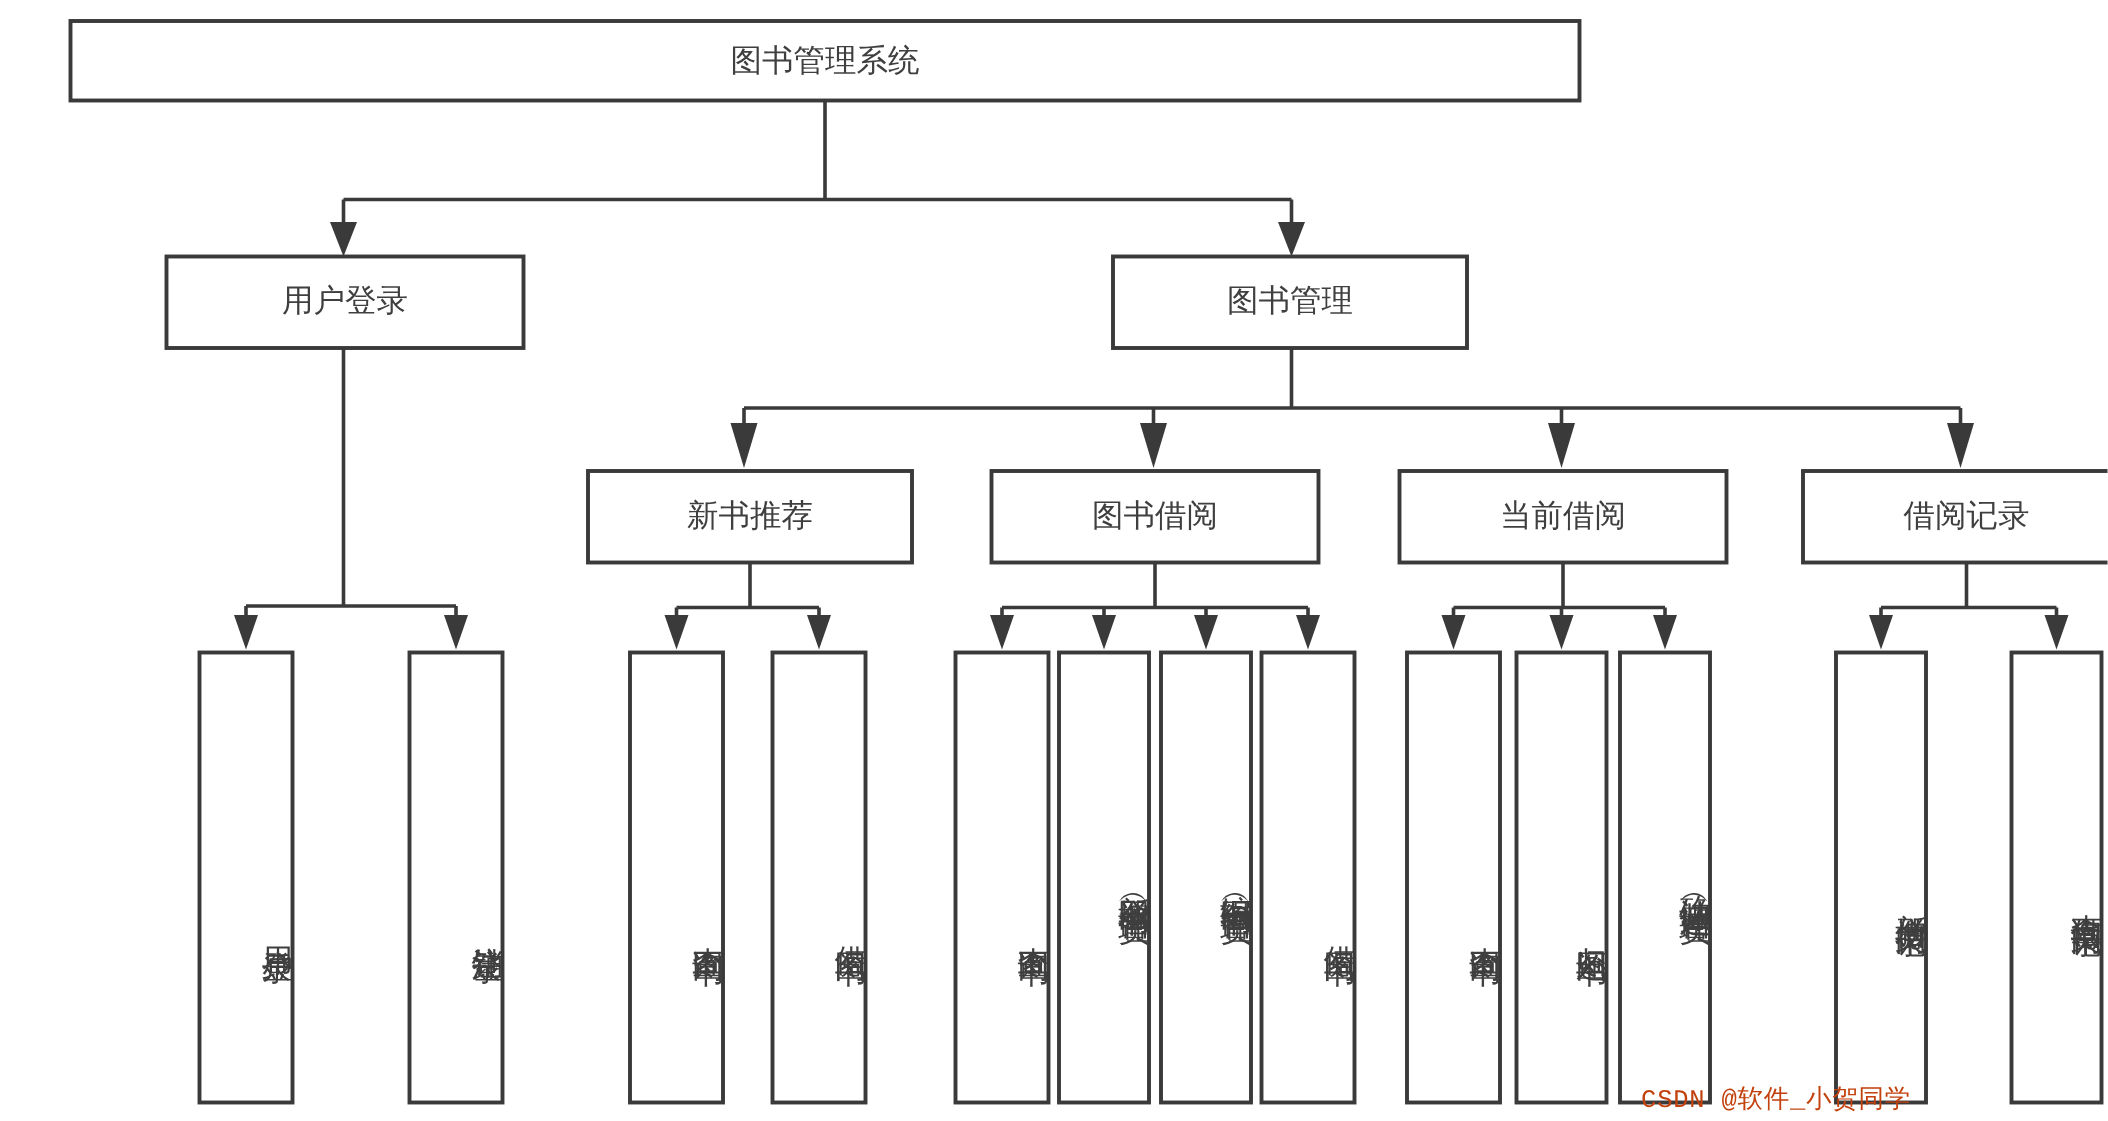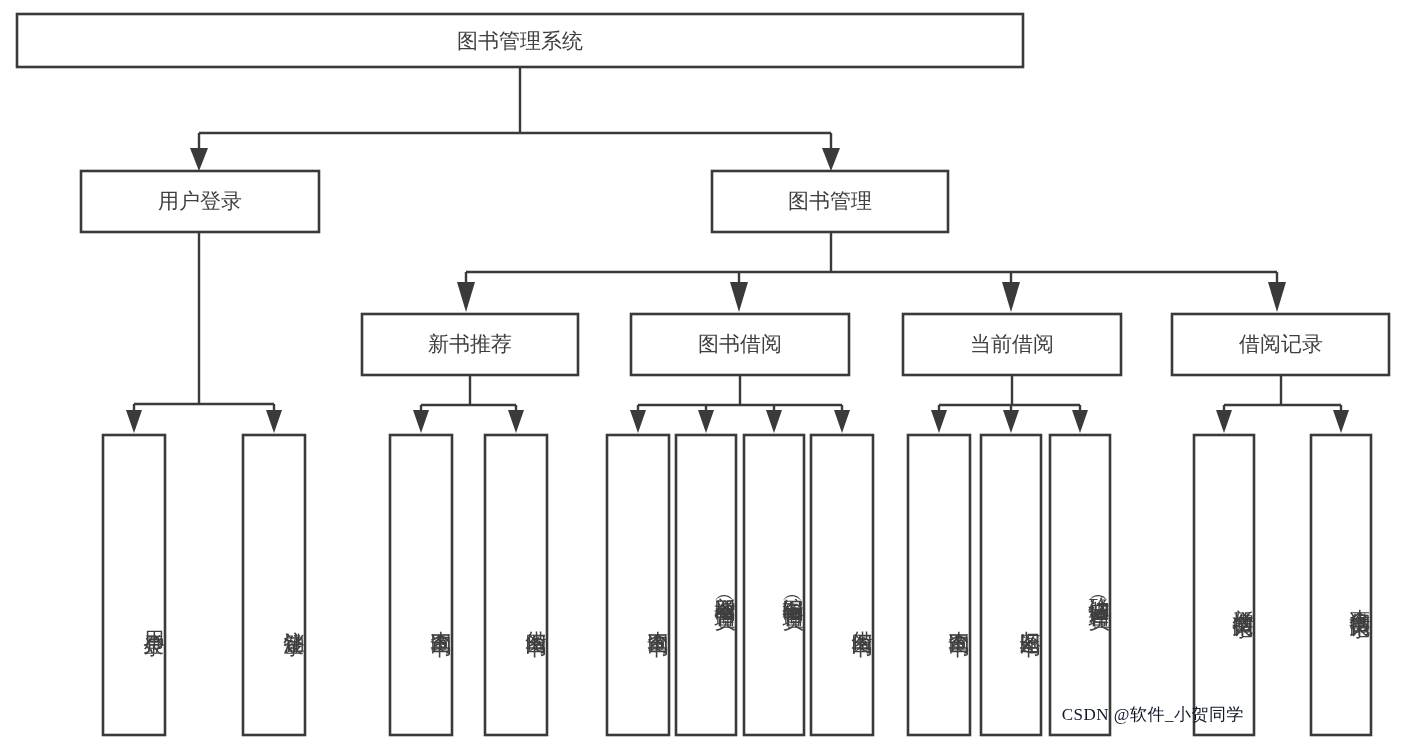--- a/index.html
+++ b/index.html
@@ -11,20 +11,21 @@
     width: 1405px;
     height: 747px;
     font-family: "Liberation Sans", "DejaVu Sans", sans-serif;
     overflow: hidden;
   }
   #diagram-root {
     position: relative;
     width: 1252px;
     height: 747px;
     background: #ffffff;
+    margin-left: 30px;
   }
   svg.diagram-canvas {
     position: absolute;
     top: 0;
     left: 0;
     width: 1405px;
     height: 747px;
     display: block;
   }
   .node-box {
@@ -60,23 +61,23 @@
     font-family: "Liberation Sans", "DejaVu Sans", sans-serif;
     font-size: 21px;
     line-height: 1.08;
     letter-spacing: 2px;
     white-space: nowrap;
     pointer-events: none;
   }
   .watermark {
     position: absolute;
     right: 8px;
-    bottom: 21px;
-    color: #0f172a;
-    font-family: Liberation Serif, serif;
+    bottom: 3px;
+    color: #c2410c;
+    font-family: Liberation Mono, monospace;
     font-size: 17px;
     letter-spacing: 0.5px;
     white-space: nowrap;
   }
 </style>
 </head>
 <body>
 
 <div id="diagram-root">
 

